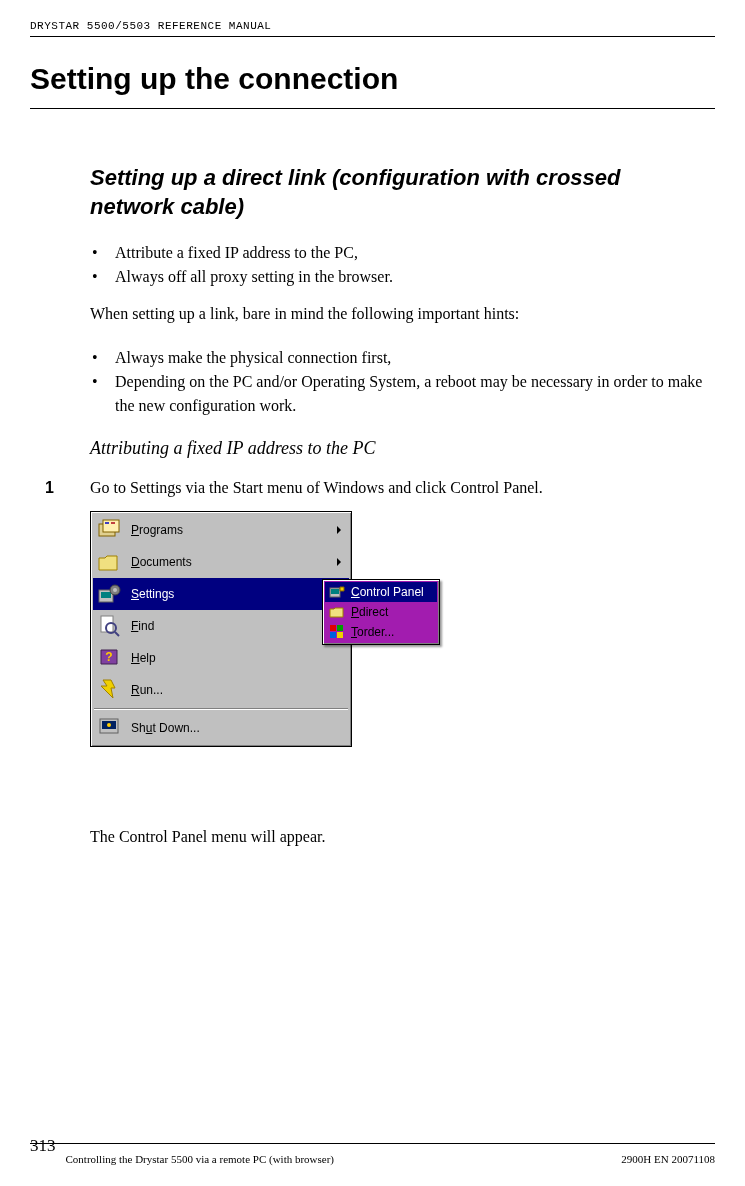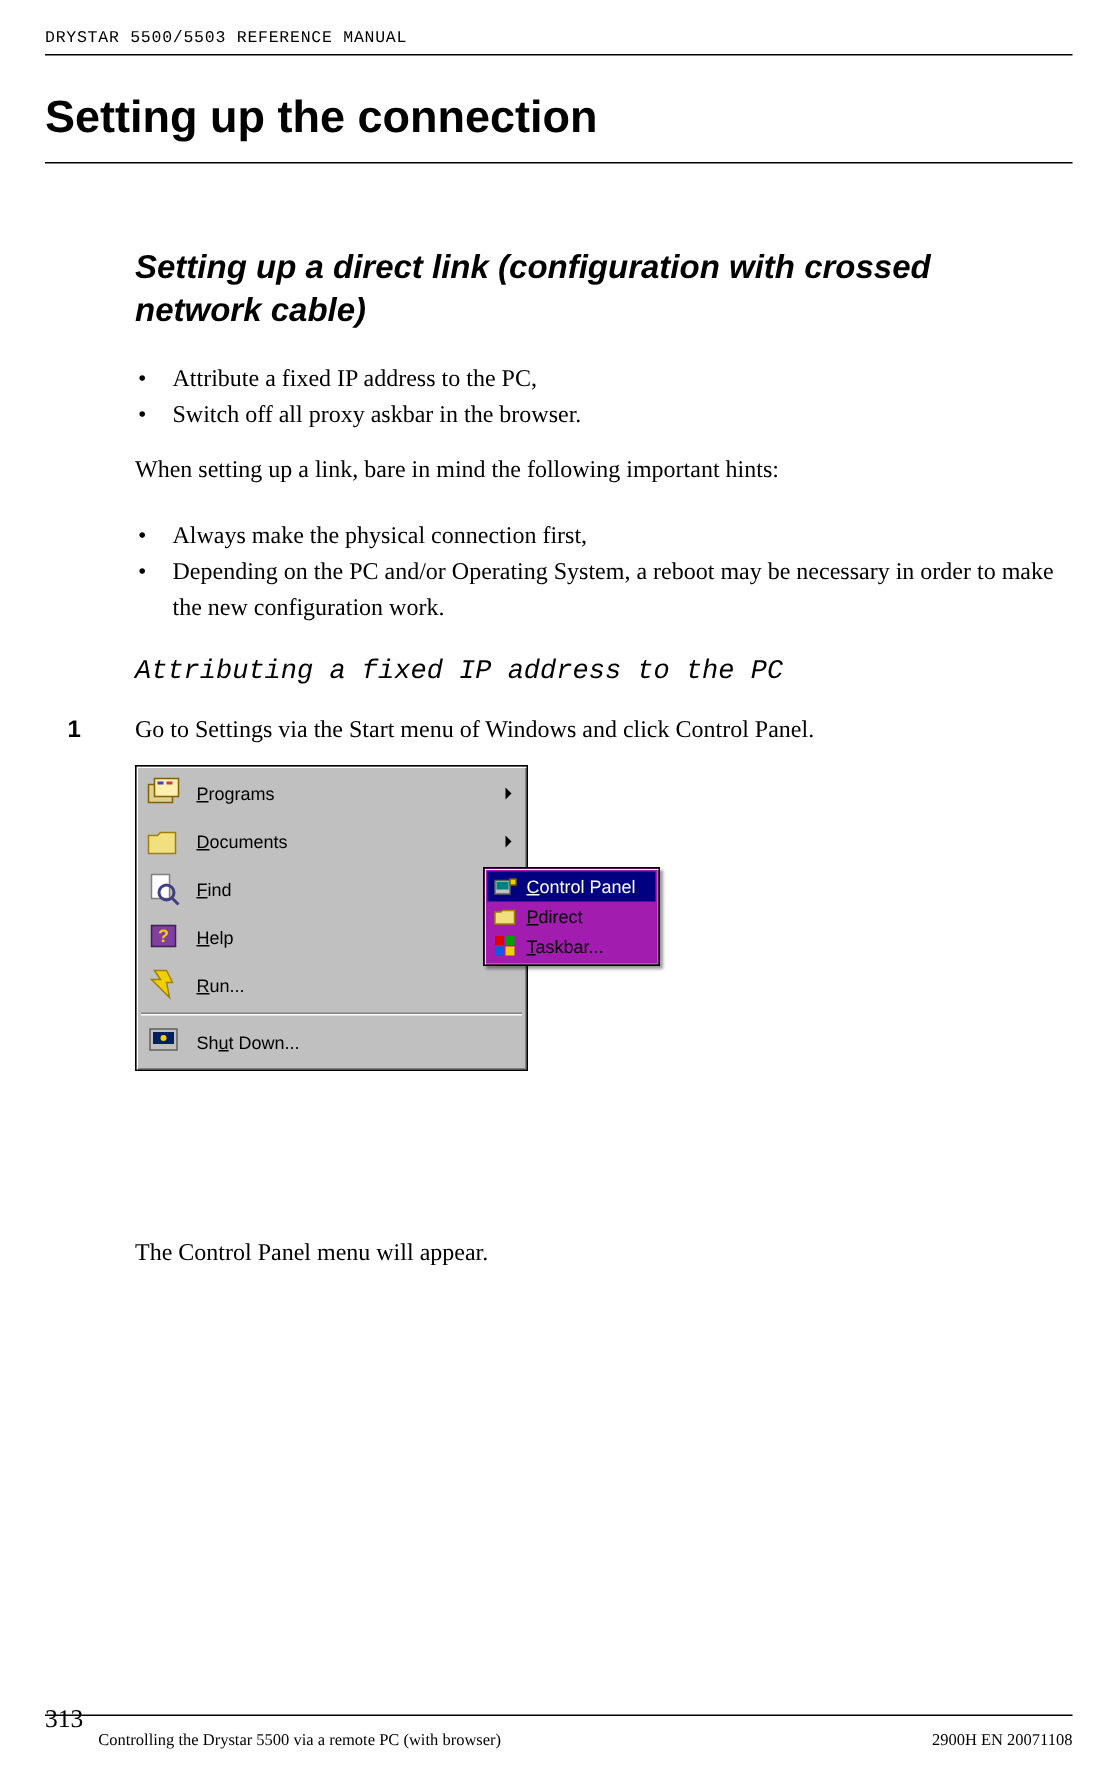--- a/index.html
+++ b/index.html
@@ -59,21 +59,21 @@
       padding-left: 25px;
       position: relative;
     }
     ul.bullets li::before {
       content: "•";
       position: absolute;
       left: 2px;
       font-size: 16px;
     }
     .subsection {
-      font-family: Liberation Mono, monospace;
+      font-family: Liberation Serif, serif;
       font-style: italic;
       font-size: 18px;
       margin-top: 20px;
       margin-bottom: 20px;
     }
     .step-row {
       display: flex;
       margin-bottom: 14px;
     }
     .step-num {
@@ -213,21 +213,21 @@
 <div class="header">DRYSTAR 5500/5503 REFERENCE MANUAL</div>
 
 <h1 class="page-title">Setting up the connection</h1>
 
 <div class="content">
   <h2 class="section-title">Setting up a direct link (configuration with crossed network cable)</h2>
 
 
   <ul class="bullets">
     <li>Attribute a fixed IP address to the PC,</li>
-    <li>Switch off all proxy askbar in the browser.</li>
+    <li>Always off all proxy setting in the browser.</li>
   </ul>
 
   <p class="para">When setting up a link, bare in mind the following important hints:</p>
 
   <ul class="bullets">
     <li>Always make the physical connection first,</li>
     <li>Depending on the PC and/or Operating System, a reboot may be necessary in order to make the new configuration work.</li>
   </ul>
 
   <div class="subsection">Attributing a fixed IP address to the PC</div>
@@ -256,20 +256,32 @@
       <div class="menu-item">
         <span class="mi-icon">
           <svg width="24" height="24">
               <path d="M2 8 L8 8 L10 6 L20 6 L20 20 L2 20 Z" fill="#f0e080" stroke="#a08000"></path>
             </svg>
         </span>
         <span class="mi-label"><span class="ul">D</span><span>ocuments</span></span>
         <span class="mi-arrow"></span>
       </div>
 
+      <div class="menu-item selected">
+        <span class="mi-icon">
+          <svg width="24" height="24">
+              <rect x="2" y="8" width="14" height="12" fill="#c0c0c0" stroke="#606060"></rect>
+              <rect x="4" y="10" width="10" height="6" fill="#008080"></rect>
+              <circle cx="18" cy="8" r="5" fill="#808080" stroke="#404040"></circle>
+              <circle cx="18" cy="8" r="2" fill="#c0c0c0"></circle>
+            </svg>
+        </span>
+        <span class="mi-label"><span class="ul">S</span><span>ettings</span></span>
+        <span class="mi-arrow"></span>
+      </div>
 
       <div class="menu-item">
         <span class="mi-icon">
           <svg width="24" height="24">
               <rect x="4" y="2" width="12" height="16" fill="#fff" stroke="#808080"></rect>
               <circle cx="14" cy="14" r="5" fill="none" stroke="#404080" stroke-width="2"></circle>
               <line x1="18" y1="18" x2="22" y2="22" stroke="#404080" stroke-width="2"></line>
             </svg>
         </span>
         <span class="mi-label"><span class="ul">F</span><span>ind</span></span>
@@ -330,21 +342,21 @@
       </div>
       <div class="sub-item">
         <span class="si-icon">
           <svg width="16" height="16">
               <rect x="1" y="1" width="6" height="6" fill="#e00000"></rect>
               <rect x="8" y="1" width="6" height="6" fill="#00a000"></rect>
               <rect x="1" y="8" width="6" height="6" fill="#0060e0"></rect>
               <rect x="8" y="8" width="6" height="6" fill="#f0d000"></rect>
             </svg>
         </span>
-        <span class="si-label"><span class="ul">T</span><span>askbar...</span></span>
+        <span class="si-label"><span class="ul">T</span><span>order...</span></span>
       </div>
     </div>
   </div>
 
   <p class="para">The Control Panel menu will appear.</p>
 </div>
 
 <div class="footer">
   <div class="footer-line">
     <span class="page-num">313</span>

